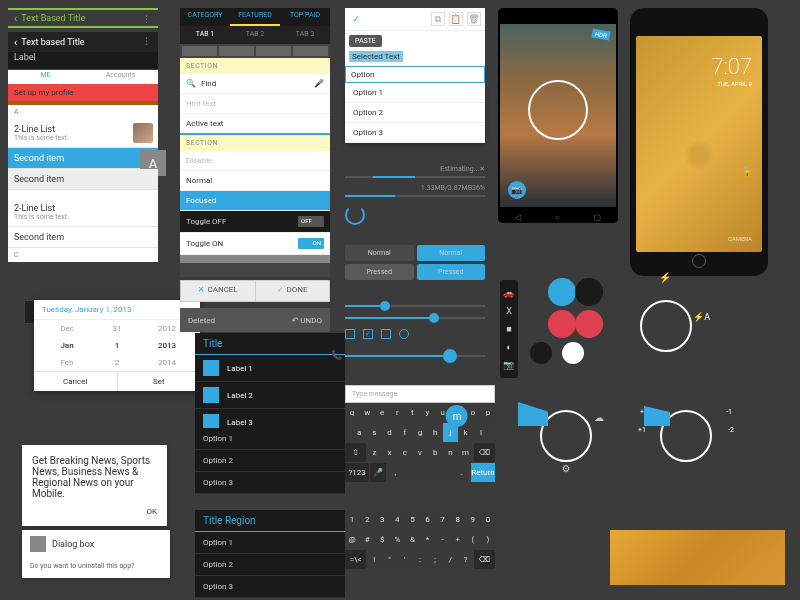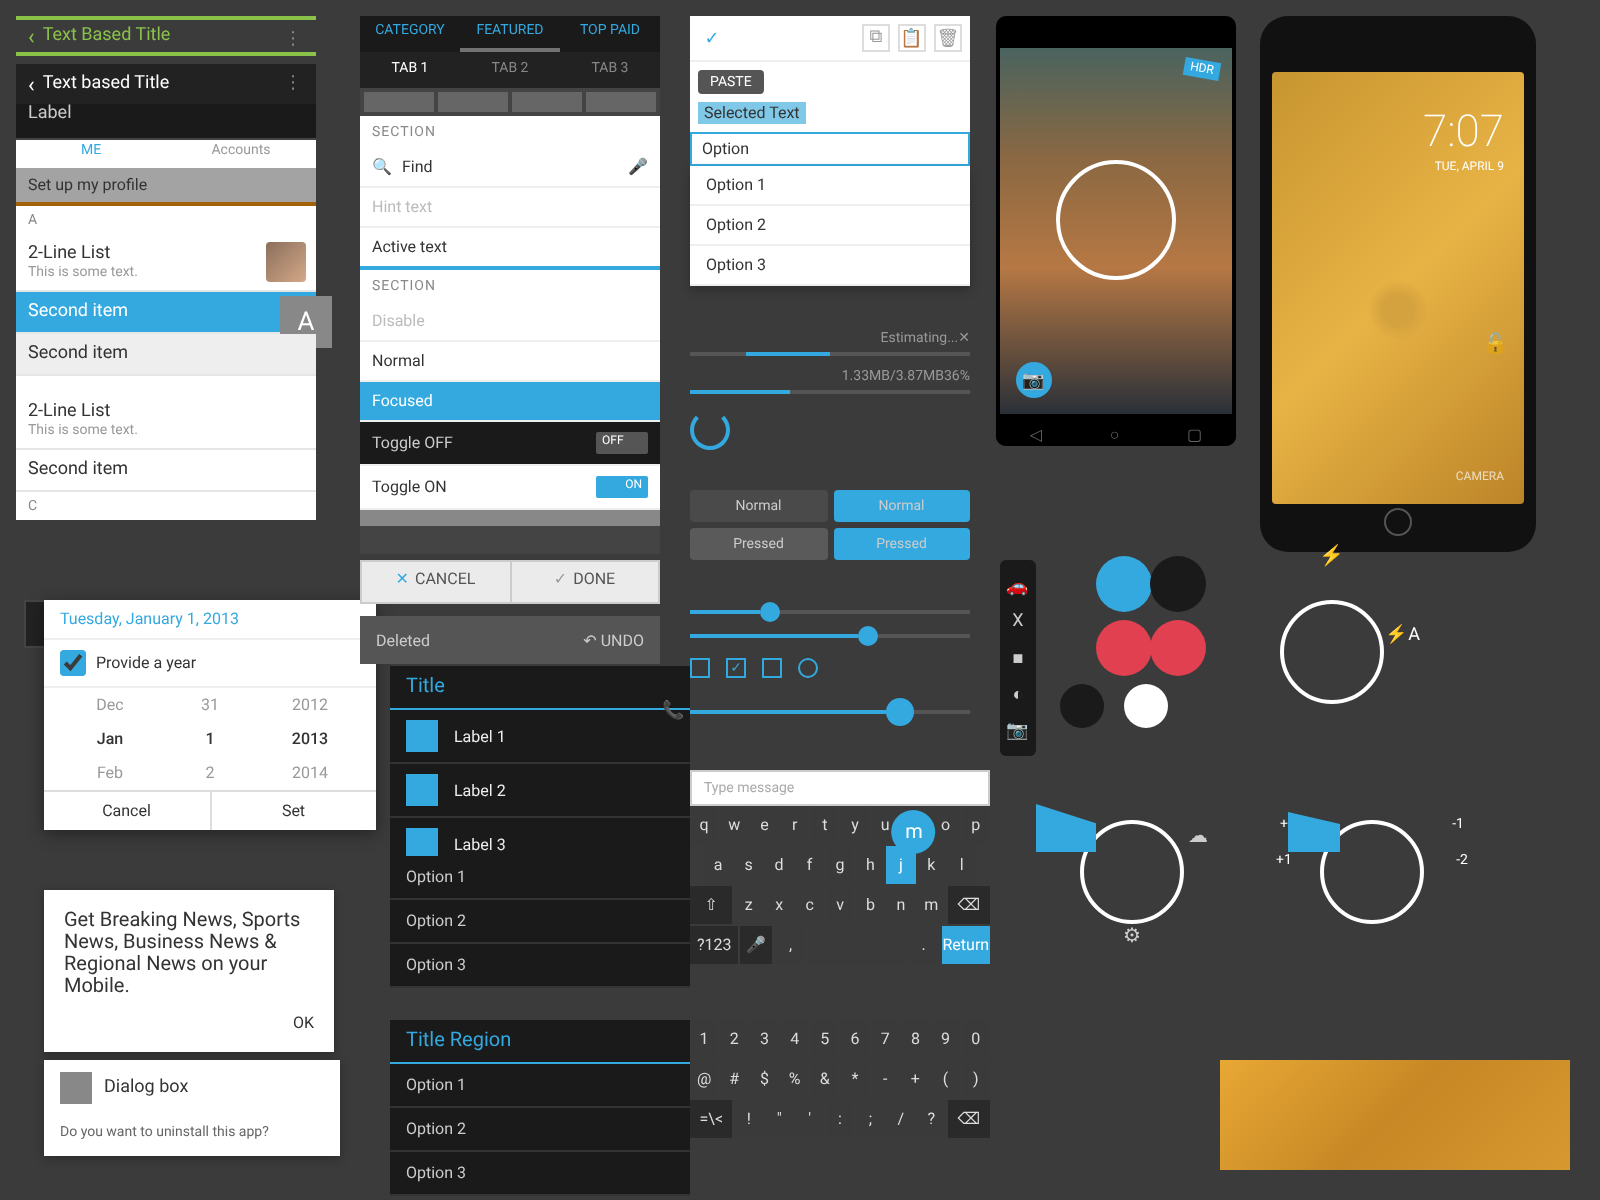--- a/index.html
+++ b/index.html
@@ -10,30 +10,30 @@
 .c1{left:8px;top:8px;width:150px}
 .title-bar{height:20px;display:flex;align-items:center;padding:0 6px;position:relative}
 .tb-green{color:#8bc34a;border-top:2px solid #8bc34a;border-bottom:2px solid #8bc34a}
 .tb-white{color:#fff;background:#222}
 .chev{font-size:11px;margin-right:4px}
 .dots{position:absolute;right:6px;top:4px;letter-spacing:1px;color:#888}
 .label-row{height:18px;background:#1a1a1a;color:#ccc;display:flex;align-items:flex-start;padding:0 6px;border-bottom:1px solid #444}
 .mini-tabs{display:flex;height:14px;background:#fff}
 .mini-tabs div{flex:1;font-size:7px;text-align:center;padding-top:1px;color:#999}
 .mini-tabs div.act{color:#33a9e0}
-.profile-header{background:#a3a3a3;padding:4px 6px;border-bottom:2px solid #a16207;font-size:8px}
+.profile-header{background:#ef4444;padding:4px 6px;border-bottom:4px solid #a16207;font-size:8px}
 .list-item{background:#fff;padding:5px 6px;border-bottom:1px solid #e5e5e5;position:relative;color:#333}
 .list-item .sub{color:#999;font-size:7px}
 .list-sel{background:#33a9e0;color:#fff}
 .list-sel2{background:#eee}
 .a-badge{position:absolute;right:-8px;top:2px;width:26px;height:26px;background:#888;color:#fff;display:flex;align-items:center;justify-content:center;font-size:13px}
 .tiny-c{color:#888;font-size:7px;padding:3px 6px;background:#fff}
 .thumb{position:absolute;right:5px;top:4px;width:20px;height:20px;background:linear-gradient(135deg,#8b6f5c,#d4a888);border-radius:2px}
 
-.datepick{position:absolute;left:22px;top:300px;width:166px}
+.datepick{position:absolute;left:34px;top:300px;width:166px}
 .dp-card{background:#fff;box-shadow:0 2px 8px rgba(0,0,0,.4)}
 .dp-head{color:#33a9e0;font-size:8px;padding:5px 8px;border-bottom:1px solid #eee}
 .dp-check{padding:5px 8px;font-size:8px;display:flex;align-items:center;border-bottom:1px solid #eee}
 .dp-check input{margin-right:5px;accent-color:#33a9e0}
 .dp-row{display:flex;padding:4px 8px;font-size:8px;color:#999}
 .dp-row span{flex:1;text-align:center}
 .dp-row.act{color:#333;font-weight:500}
 .dp-btns{display:flex;border-top:1px solid #ddd}
 .dp-btns div{flex:1;text-align:center;padding:5px;font-size:8px}
 .dp-btns div:first-child{border-right:1px solid #ddd}
@@ -44,25 +44,25 @@
 
 .dialog{position:absolute;left:22px;top:530px;width:148px;background:#fff;box-shadow:0 1px 5px rgba(0,0,0,.3)}
 .dlg-head{padding:6px 8px;font-size:9px;color:#333;display:flex;align-items:center}
 .dlg-icon{width:16px;height:16px;background:#888;margin-right:6px}
 .dlg-body{padding:4px 8px 8px;font-size:7px;color:#666}
 
 
 .c2{left:180px;top:8px;width:150px}
 .top-tabs{display:flex;background:#1a1a1a;height:18px}
 .top-tabs div{flex:1;text-align:center;font-size:7px;color:#33a9e0;padding-top:3px}
-.top-tabs div.act{border-bottom:2px solid #737373}
+.top-tabs div.act{border-bottom:2px solid #fde047}
 .sub-tabs{display:flex;background:#222;height:18px}
 .sub-tabs div{flex:1;text-align:center;font-size:7px;color:#888;padding-top:4px}
 .sub-tabs div.act{color:#fff}
-.section-h{font-size:7px;color:#888;padding:4px 6px;background:#ffffff;text-transform:uppercase;letter-spacing:.5px}
+.section-h{font-size:7px;color:#888;padding:4px 6px;background:#fef9c3;text-transform:uppercase;letter-spacing:.5px}
 .field-row{background:#fff;padding:5px 6px;border-bottom:1px solid #eee;font-size:8px;position:relative}
 .field-row.hint{color:#bbb}
 .field-row.foc{background:#33a9e0;color:#fff}
 .search-ic{float:left;margin-right:5px}
 .mic-ic{position:absolute;right:6px;top:5px;color:#999}
 .toggle-row{display:flex;align-items:center;justify-content:space-between;padding:5px 6px;background:#fff;color:#333;font-size:8px;border-bottom:1px solid #eee}
 .toggle-row.off{background:#1a1a1a;color:#ccc}
 .tgl{width:26px;height:11px;background:#33a9e0;border-radius:1px;font-size:6px;color:#fff;text-align:right;padding:1px 3px}
 .tgl.off{background:#555;text-align:left}
 
@@ -187,24 +187,20 @@
     <div class="sub">This is some text.</div>
   </div>
   <div class="list-item">Second item</div>
   <div class="tiny-c">C</div>
 </div>
 
 <div class="datepick">
   <div style="background:#222;height:24px;border:1px solid #444;position:absolute;left:-10px;top:0;width:40px"></div>
   <div class="dp-card" style="position:relative">
     <div class="dp-head">Tuesday, January 1, 2013</div>
-    <div class="dp-check">
-      <input type="checkbox" checked="" style="">
-      <span>Provide a year</span>
-    </div>
     <div class="dp-row">
         <span>Dec</span>
         <span>31</span>
         <span>2012</span>
       </div>
     <div class="dp-row act">
         <span>Jan</span>
         <span>1</span>
         <span>2013</span>
       </div>

